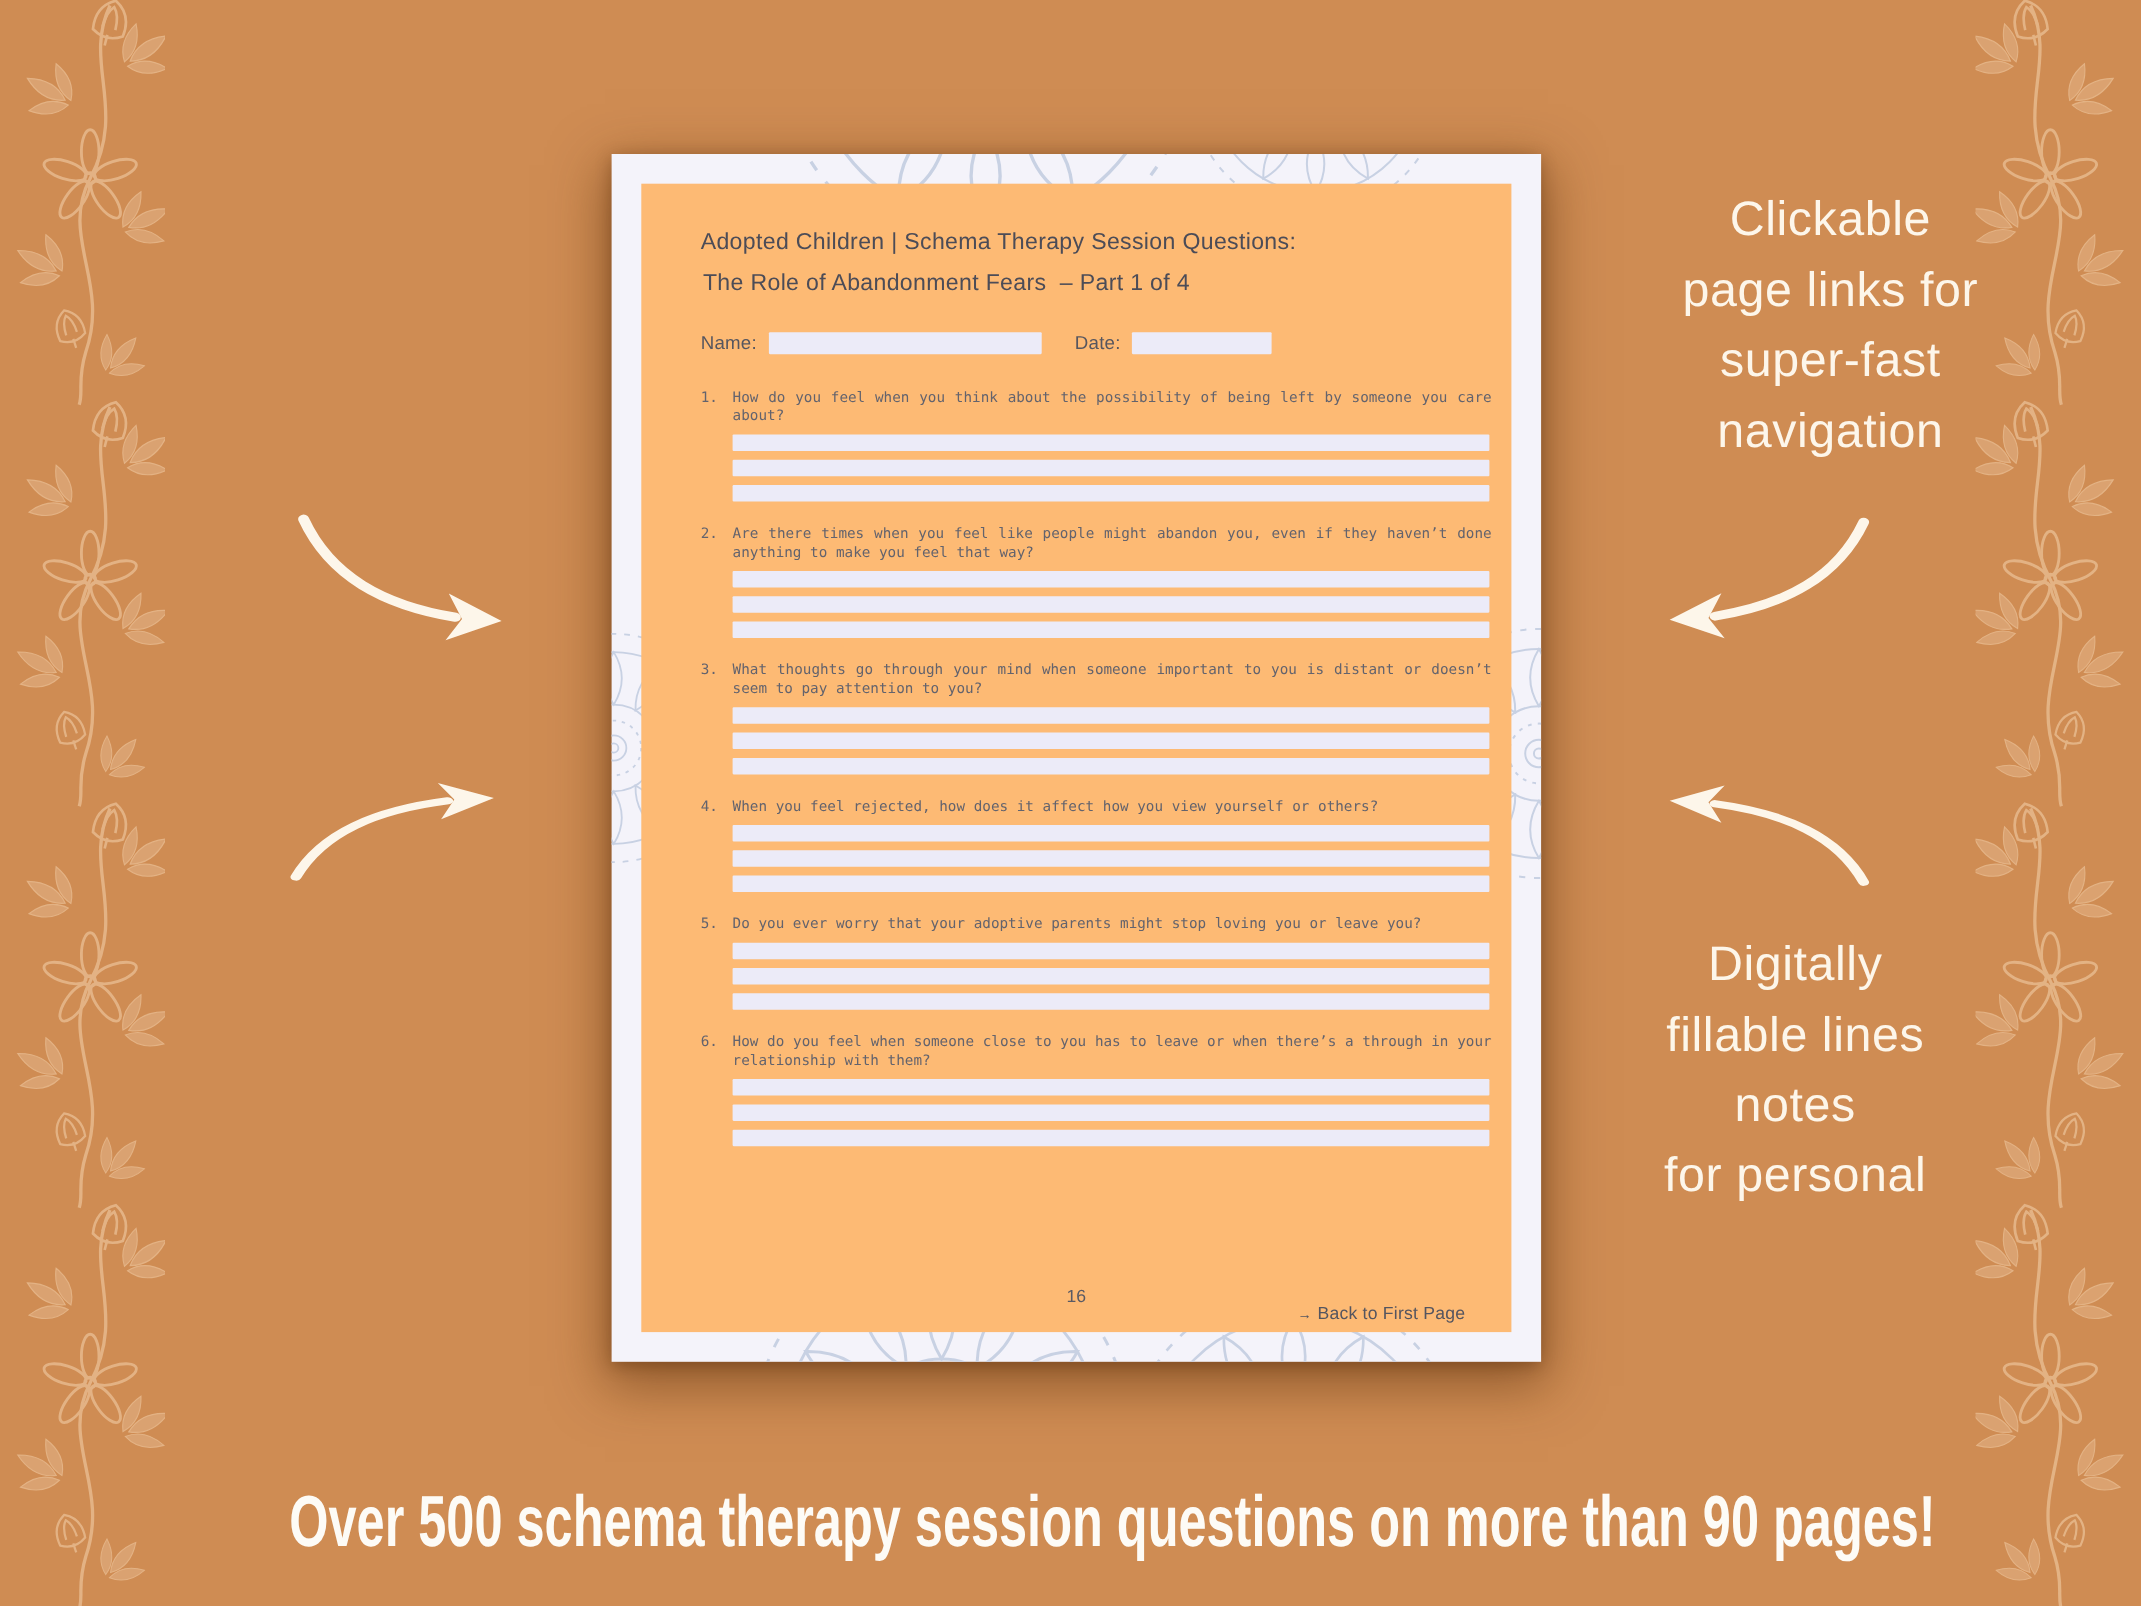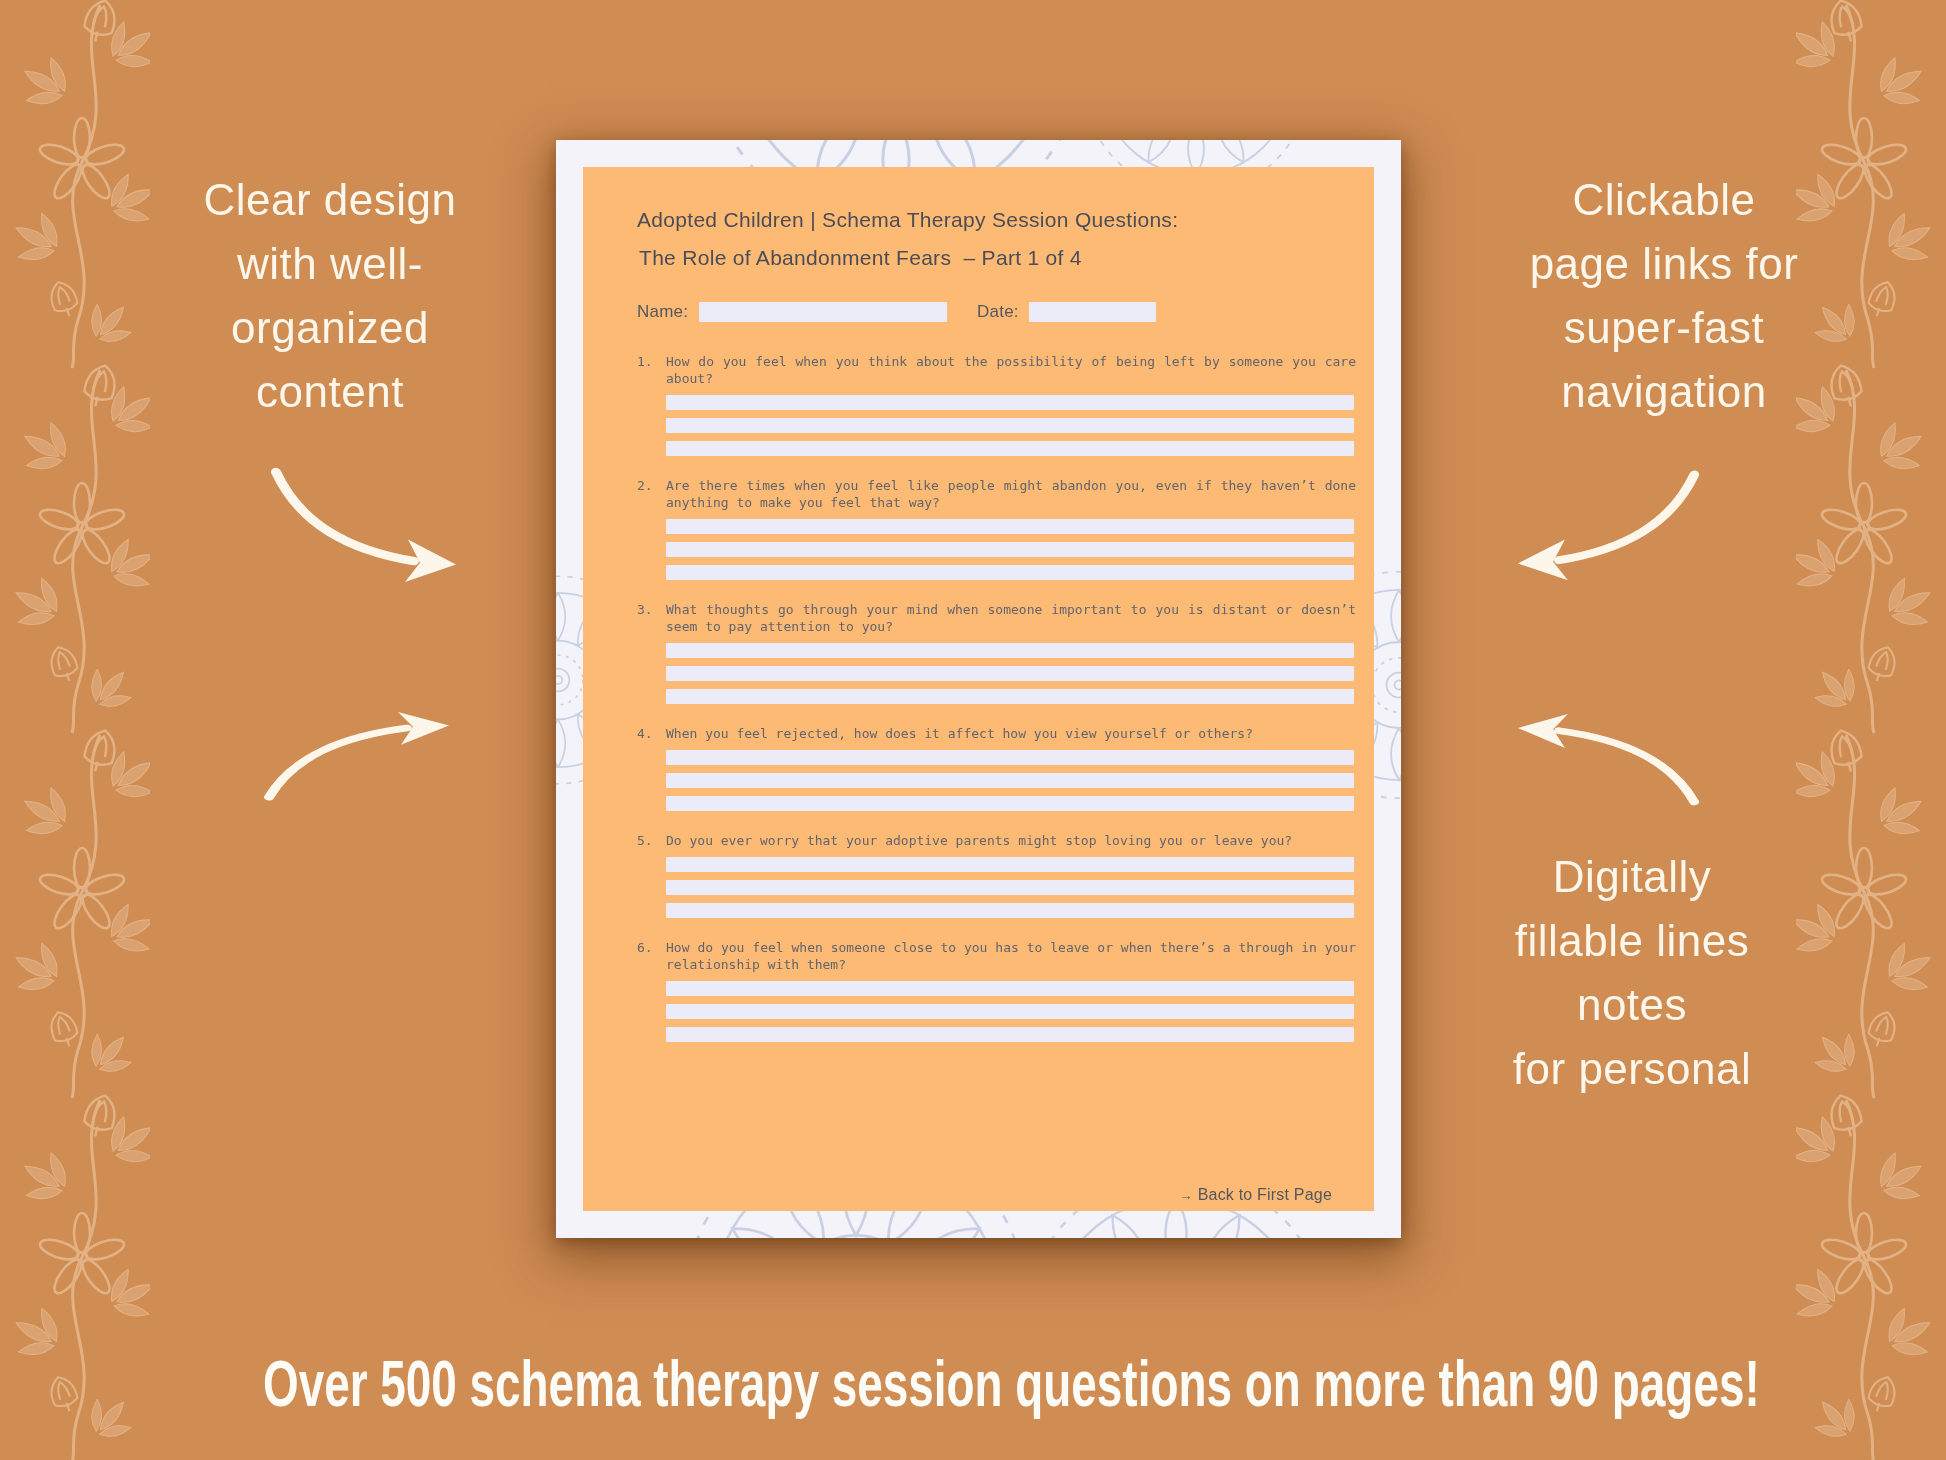--- a/index.html
+++ b/index.html
@@ -138,26 +138,20 @@
     <use href="#vine" y="730"></use>
       <use href="#vine" y="1095"></use>
   </svg>
   <svg class="floral floral-right" viewBox="0 0 150 1460" fill="#e0ac7e" stroke="#ecc39a">
     <use href="#vine" y="0"></use>
       <use href="#vine" y="365"></use>
     <use href="#vine" y="730"></use>
       <use href="#vine" y="1095"></use>
   </svg>
 
-  <div class="note note-tl">
-      <div>Clear design</div>
-      <div>with well-</div>
-      <div>organized</div>
-      <div>content</div>
-    </div>
   <div class="note note-tr">
       <div>Clickable</div>
       <div>page links for</div>
       <div>super-fast</div>
       <div>navigation</div>
     </div>
   <div class="note note-br">
       <div>Digitally</div>
       <div>fillable lines</div>
       <div>notes</div>
@@ -267,20 +261,21 @@
             <div class="q-body">
               <div class="q-text">How do you feel when someone close to you has to leave or when there’s a through in your relationship with them?</div>
               <div class="fill-line"></div>
               <div class="fill-line"></div>
               <div class="fill-line"></div>
             </div>
           </div>
         </div>
 
       <div class="footer">
+        <span class="page-num">16</span>
         <a class="back-link">
           <span class="back-arrow">→</span><span>Back to First Page</span>
         </a>
       </div>
     </div>
   </div>
 
   <div class="banner">
     <span class="banner-inner">Over 500 schema therapy session questions on more than 90 pages!</span>
   </div>

